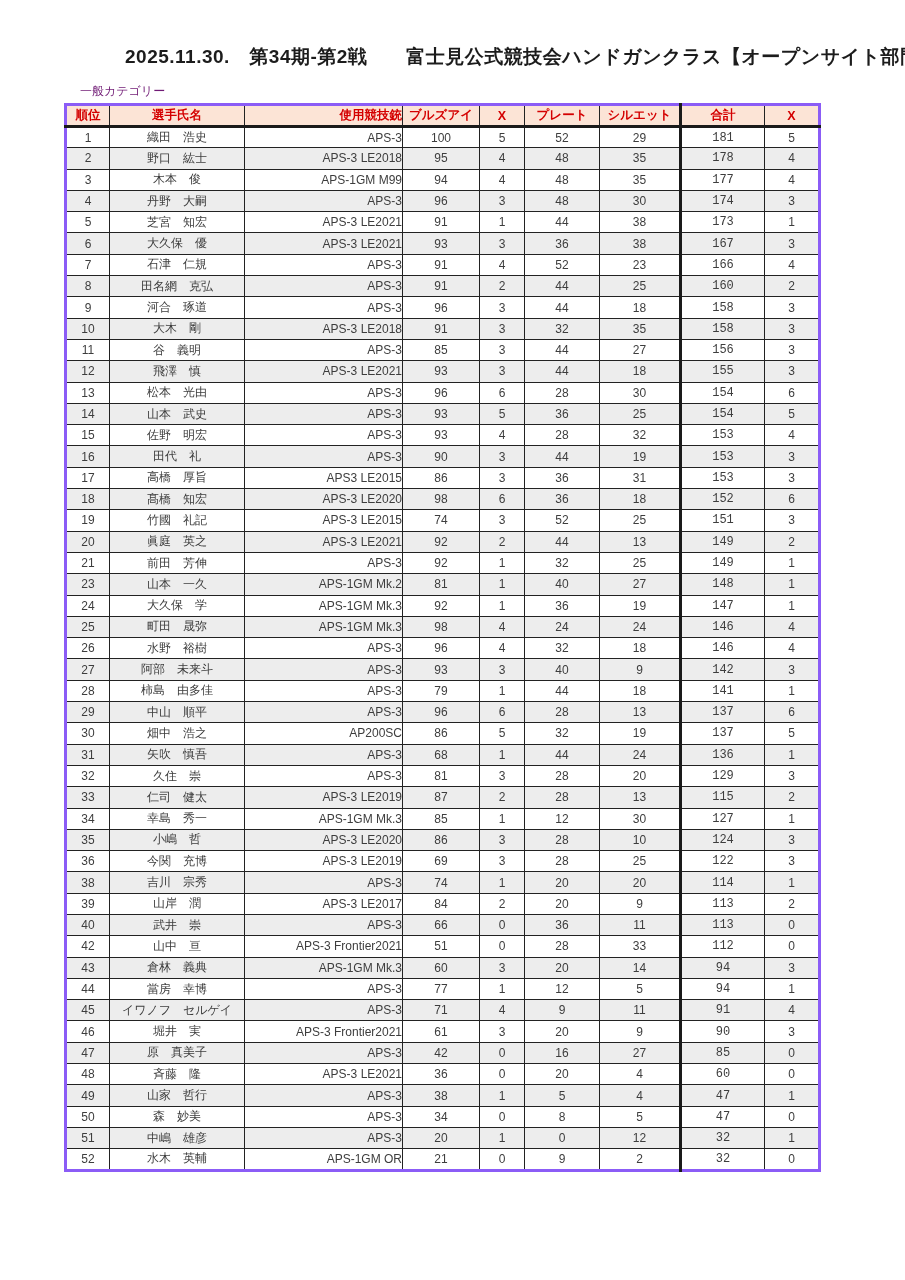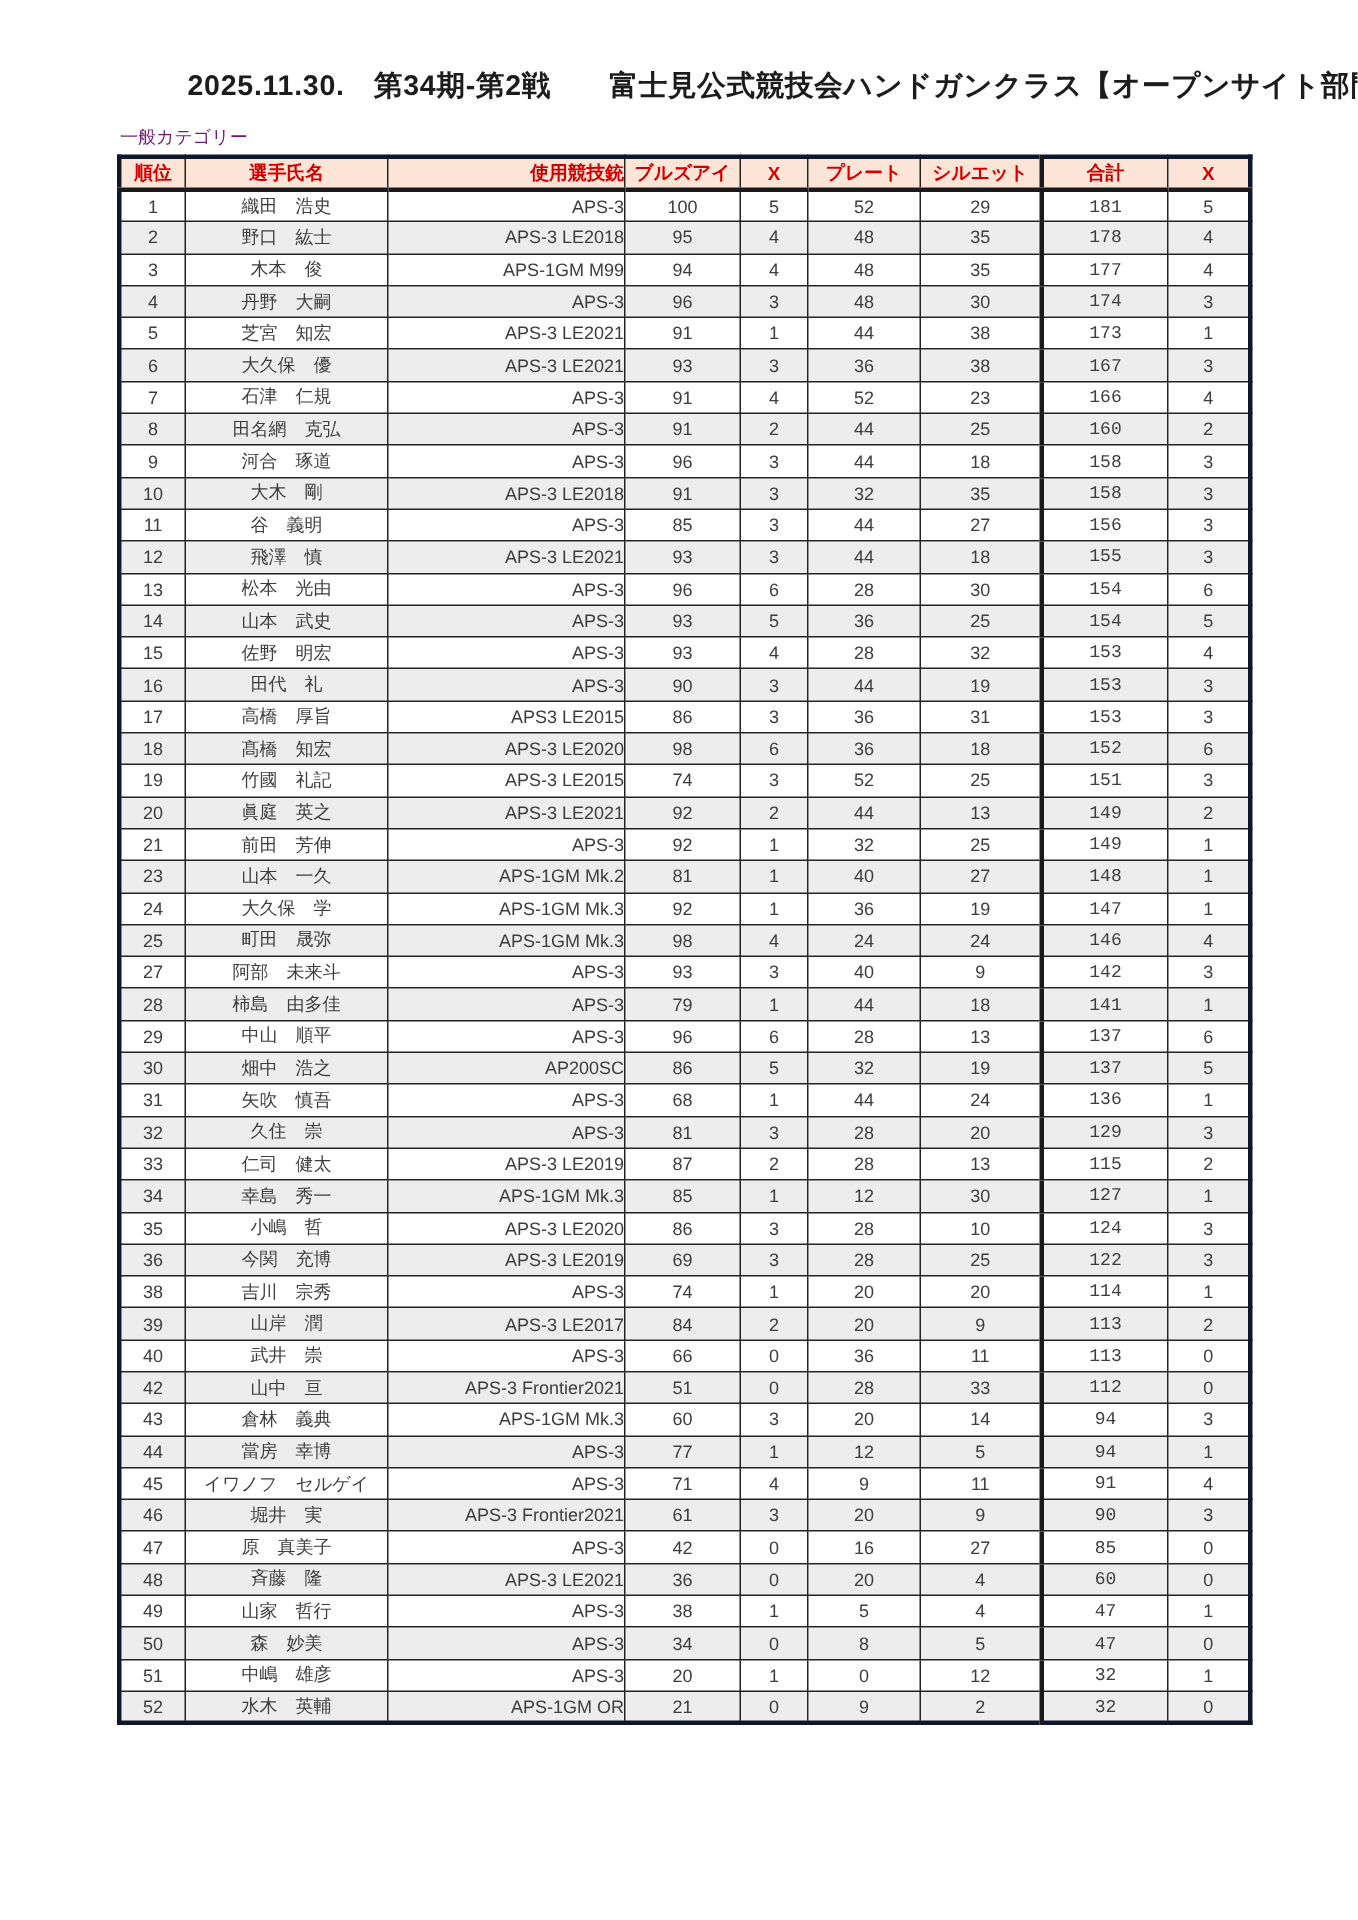--- a/index.html
+++ b/index.html
@@ -21,25 +21,25 @@
   }
   .category-label {
     position: absolute;
     left: 80px; top: 83px;
     font-size: 12px;
     color: #701a75;
     text-align: center;
   }
   table.results {
     position: absolute;
-    left: 78px; top: 103px;
+    left: 64px; top: 103px;
     width: 754px;
     border-collapse: collapse;
     table-layout: fixed;
-    border: 3px solid #0f172a;
+    border: 3px solid #8b5cf6;
   }
   table.results th, table.results td {
     border: 1px solid #222222;
     overflow: hidden;
     white-space: nowrap;
     text-align: center;
     vertical-align: middle;
   }
   table.results thead th {
     height: 22px;
@@ -351,20 +351,31 @@
         <td class="c1">町田　晟弥</td>
         <td class="c2">APS-1GM Mk.3</td>
         <td class="c3">98</td>
         <td class="c4">4</td>
         <td class="c5">24</td>
         <td class="c6">24</td>
         <td class="c7">146</td>
         <td class="c8">4</td>
       </tr>
       <tr>
+        <td class="c0">26</td>
+        <td class="c1">水野　裕樹</td>
+        <td class="c2">APS-3</td>
+        <td class="c3">96</td>
+        <td class="c4">4</td>
+        <td class="c5">32</td>
+        <td class="c6">18</td>
+        <td class="c7">146</td>
+        <td class="c8">4</td>
+      </tr>
+      <tr>
         <td class="c0">27</td>
         <td class="c1">阿部　未来斗</td>
         <td class="c2">APS-3</td>
         <td class="c3">93</td>
         <td class="c4">3</td>
         <td class="c5">40</td>
         <td class="c6">9</td>
         <td class="c7">142</td>
         <td class="c8">3</td>
       </tr>

